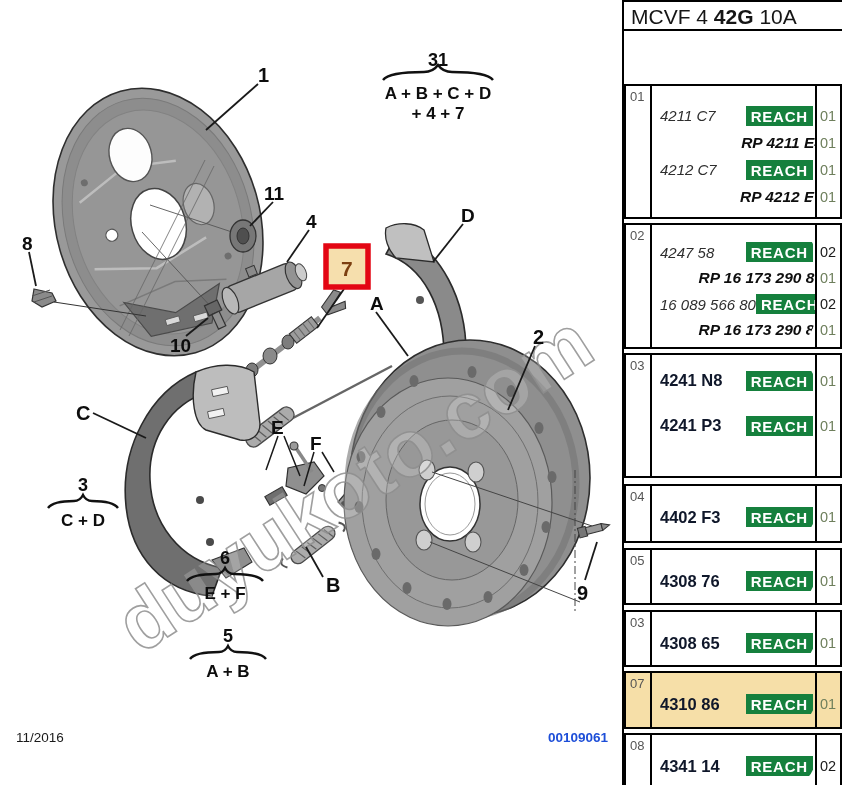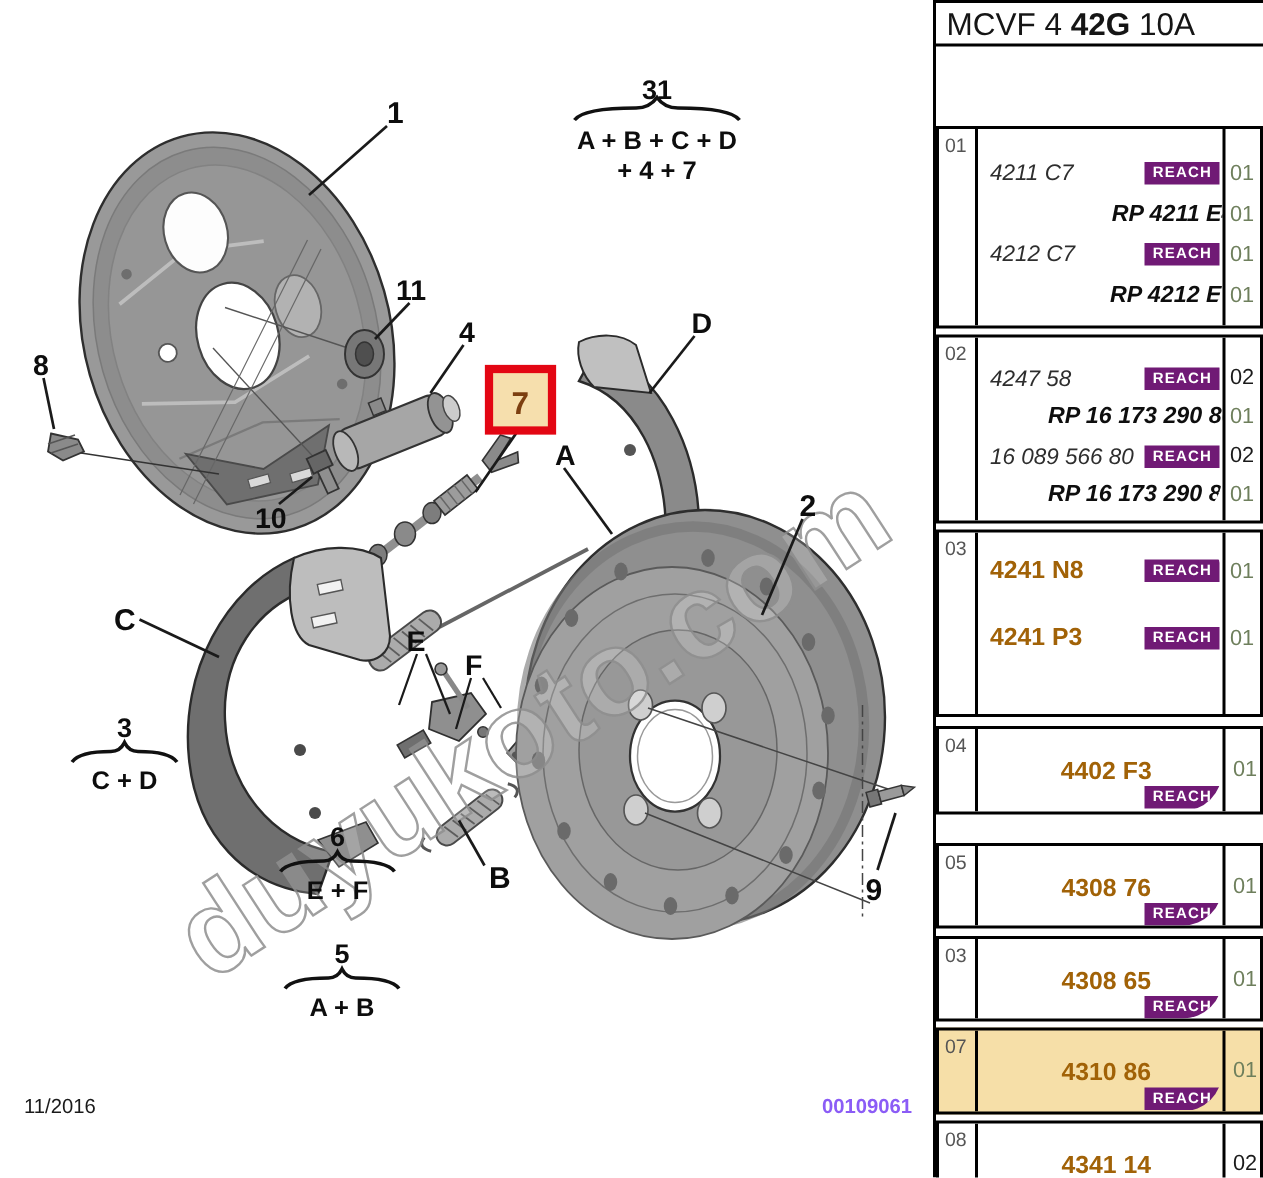--- a/index.html
+++ b/index.html
@@ -4,21 +4,21 @@
 <style>
   html,body{margin:0;padding:0;}
   body{
     width:842px;height:785px;position:relative;background:#fff;
     font-family:"Liberation Sans","DejaVu Sans",sans-serif;color:#111;
     overflow:hidden;
   }
   
   .diagram-area{position:absolute;left:0;top:0;width:622px;height:785px;background:#fff;}
   .footer-date{position:absolute;left:16px;top:730px;font-size:13.5px;font-weight:normal;color:#1a1a1a;}
-  .footer-doc{position:absolute;left:548px;top:730px;font-size:13.5px;font-weight:bold;color:#8b5cf6;}
+  .footer-doc{position:absolute;left:548px;top:730px;font-size:13.5px;font-weight:bold;color:#1d4ed8;}
   
   .right-panel{
     position:absolute;left:622px;top:0;width:220px;height:785px;
     border-left:2px solid #000;box-sizing:border-box;background:#fff;
   }
   .panel-header{
     height:31px;border-top:2px solid #000;border-bottom:2px solid #000;box-sizing:border-box;
     font-size:21px;color:#151515;padding:3px 0 0 7px;white-space:nowrap;overflow:hidden;
   }
   .panel-header b{font-weight:bold;}
@@ -33,38 +33,38 @@
     font-size:13px;color:#555;padding:3px 0 0 4px;
   }
   .maincol{flex:1 1 auto;overflow:hidden;position:relative;border-radius:30px;}
   .qtycol{
     width:25px;flex:0 0 25px;border-left:2px solid #000;box-sizing:border-box;
     font-size:14.5px;padding-left:3px;
   }
   .line{display:flex;align-items:center;height:27px;padding-left:8px;}
   .b2 .line{height:26px;}
   .pn-i{font-style:italic;font-size:15px;color:#2e2e2e;white-space:nowrap;}
-  .pn-b{font-weight:bold;font-size:16.5px;color:#a16207;white-space:nowrap;}
+  .pn-b{font-weight:bold;font-size:16.5px;color:#0f172a;white-space:nowrap;}
   .line.rpline{justify-content:flex-end;padding-right:0;}
   .rp-text{font-weight:bold;font-style:italic;font-size:15.5px;color:#0e0e0e;white-space:nowrap;margin-right:-8px;}
   .reach{
-    margin-left:auto;margin-right:2px;background:#701a75;color:#fff;
-    font-size:10px;font-weight:bold;letter-spacing:0.8px;line-height:1;
+    margin-left:auto;margin-right:2px;background:#15803d;color:#fff;
+    font-size:15px;font-weight:bold;letter-spacing:0.8px;line-height:1;
     padding:3px 5px 2px 5px;white-space:nowrap;
   }
   .qty{height:27px;display:flex;align-items:center;}
   .b2 .qty{height:26px;}
   .qg{color:#6e7f5c;}
   .qd{color:#1a1a1a;}
   
   .pt16{padding-top:16px;}
   .pt14{padding-top:14px;}
   .mt12{margin-top:12px;}
   .mt18{margin-top:18px;}
-  .single .line,.single .qty{height:24px;flex-direction:column;}
+  .single .line,.single .qty{height:24px;}
   .single .maincol .line{margin-top:19px;}
   .single .qtycol .qty{margin-top:19px;}
   .block.partial{height:6px;border-bottom:none;}
   svg text{font-family:"Liberation Sans","DejaVu Sans",sans-serif;}
 </style>
 </head>
 <body>
 
 <div class="diagram-area">
 <svg width="622" height="785" viewBox="0 0 622 785" xmlns="http://www.w3.org/2000/svg">
@@ -378,21 +378,21 @@
             <span class="pn-b">4241 P3</span>
             <span class="reach">REACH</span>
           </div>
       </div>
       <div class="qtycol">
         <div class="qty qg mt12">01</div>
         <div class="qty qg mt18">01</div>
       </div>
     </div>
 
-    <div class="block single" style="height:59px;margin-bottom:19px;">
+    <div class="block single" style="height:59px;margin-bottom:5px;">
       <div class="numcol">04</div>
       <div class="maincol">
         <div class="line">
             <span class="pn-b">4402 F3</span>
             <span class="reach">REACH</span>
           </div>
       </div>
       <div class="qtycol">
           <div class="qty qg">01</div>
         </div>

